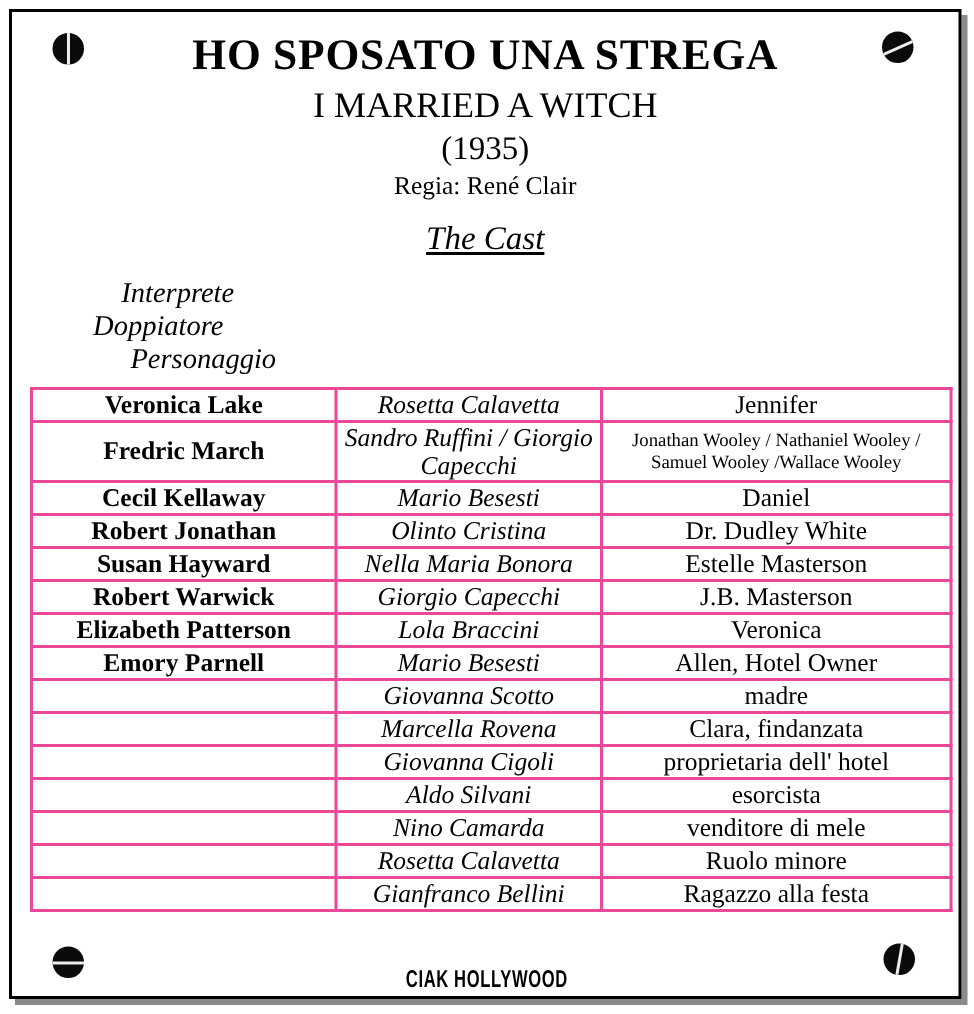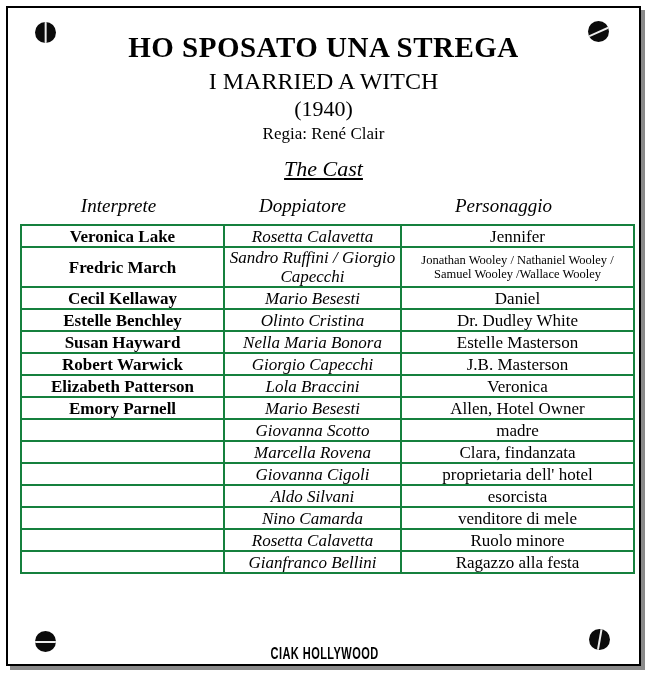--- a/index.html
+++ b/index.html
@@ -38,21 +38,21 @@
   .screw-tr .slot { transform: rotate(-24deg); }
   .screw-bl { left: 35px; top: 631px; }
   .screw-bl .slot { transform: rotate(0deg); }
   .screw-br { left: 589px; top: 629px; }
   .screw-br .slot { transform: rotate(-80deg); }
 
   .content { position: absolute; left: 8px; top: 8px; width: 631px; }
   .centered { text-align: center; }
 
   .title {
-    margin-top: 24px;
+    margin-top: 14px;
     font-size: 29px;
     font-weight: bold;
     line-height: 1.1;
     letter-spacing: 0.5px;
   }
   .subtitle { margin-top: 4px; font-size: 24px; line-height: 1.12; }
   .year     { margin-top: 2px; font-size: 22px; line-height: 1.12; }
   .director { margin-top: 3px; font-size: 17px; line-height: 1.15; }
 
   .cast-heading {
@@ -63,33 +63,34 @@
   }
   .cast-heading span { text-decoration: underline; }
 
   .col-headers {
     display: flex;
     margin: 14px 0 0 12px;
     width: 599px;
     font-size: 19px;
     font-style: italic;
     line-height: 1.15;
+    flex-direction: column;
   }
   .col-headers .ch1 { width: 197px; text-align: center; }
   .col-headers .ch2 { width: 171px; text-align: center; }
   .col-headers .ch3 { width: 231px; text-align: center; }
 
   table.cast {
     border-collapse: collapse;
     table-layout: fixed;
     margin: 7px 0 0 12px;
     width: 599px;
   }
   table.cast td {
-    border: 2px solid #15803d;
+    border: 2px solid #ec4899;
     text-align: center;
     vertical-align: middle;
     font-size: 17px;
     line-height: 19px;
     height: 20px;
     padding: 0 4px;
     overflow: hidden;
   }
   td.col-interprete  { width: 193px; font-weight: bold; }
   td.col-doppiatore  { width: 167px; font-style: italic; }
@@ -125,21 +126,21 @@
 <div class="screw screw-bl">
     <span class="slot"></span>
   </div>
 <div class="screw screw-br">
     <span class="slot"></span>
   </div>
 
 <div class="content">
   <div class="title centered">HO SPOSATO UNA STREGA</div>
   <div class="subtitle centered">I MARRIED A WITCH</div>
-  <div class="year centered">(1940)</div>
+  <div class="year centered">(1935)</div>
   <div class="director centered">Regia: René Clair</div>
 
   <div class="cast-heading centered">
     <span>The Cast</span>
   </div>
 
   <div class="col-headers">
     <div class="ch1">Interprete</div>
     <div class="ch2">Doppiatore</div>
     <div class="ch3">Personaggio</div>
@@ -156,21 +157,21 @@
           <td class="col-interprete">Fredric March</td>
           <td class="col-doppiatore">Sandro Ruffini / Giorgio Capecchi</td>
           <td class="col-personaggio small">Jonathan Wooley / Nathaniel Wooley / Samuel Wooley /Wallace Wooley</td>
         </tr>
         <tr>
           <td class="col-interprete">Cecil Kellaway</td>
           <td class="col-doppiatore">Mario Besesti</td>
           <td class="col-personaggio">Daniel</td>
         </tr>
         <tr>
-          <td class="col-interprete">Estelle Benchley</td>
+          <td class="col-interprete">Robert Jonathan</td>
           <td class="col-doppiatore">Olinto Cristina</td>
           <td class="col-personaggio">Dr. Dudley White</td>
         </tr>
         <tr>
           <td class="col-interprete">Susan Hayward</td>
           <td class="col-doppiatore">Nella Maria Bonora</td>
           <td class="col-personaggio">Estelle Masterson</td>
         </tr>
         <tr>
           <td class="col-interprete">Robert Warwick</td>

